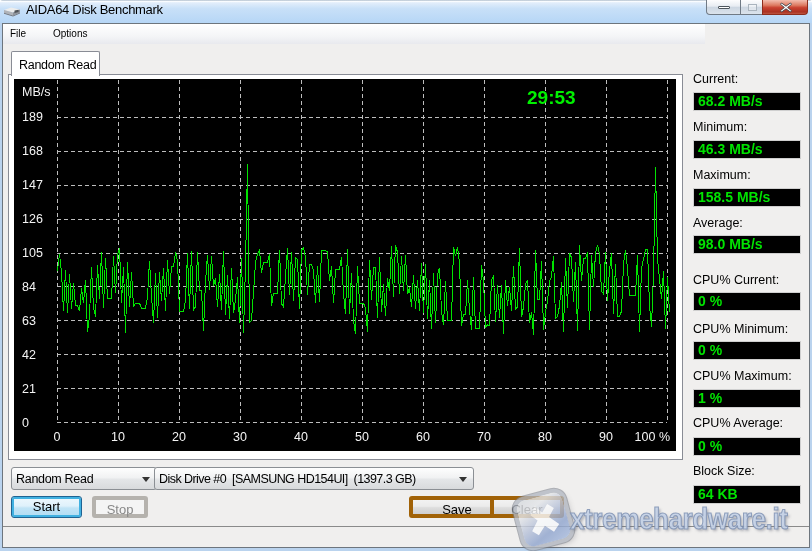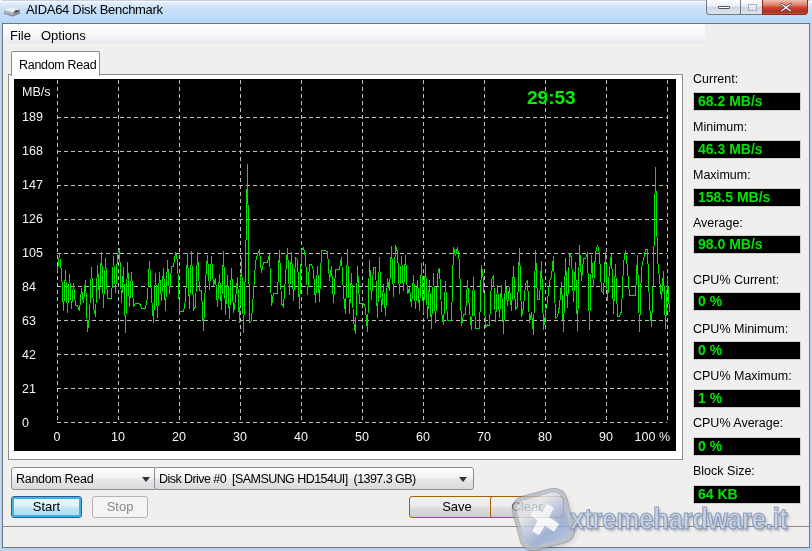--- a/index.html
+++ b/index.html
@@ -4,23 +4,23 @@
 * { margin:0; padding:0; box-sizing:border-box; }
 html,body { width:812px; height:551px; background:#fff; font-family:"Liberation Sans", sans-serif; }
 #win { position:relative; width:812px; height:551px; overflow:hidden; }
 #titlebar { position:absolute; left:0; top:0; width:812px; height:23px;
   background:linear-gradient(180deg,#a7b7c7 0,#fbfdff 6%,#e2eefb 12%,#c8e0f8 38%,#b6d6f6 100%);
   border-radius:3px 3px 0 0; }
 #title { position:absolute; left:26px; top:2px; font-size:13px; color:#000; letter-spacing:-0.3px; }
 #frame { position:absolute; left:0; top:23px; width:812px; height:528px; background:#bad3ee; }
 #inner { position:absolute; left:2px; top:23px; width:808px; height:525px; border:1px solid #6d757d; background:#f0efee; }
 #menubar { position:absolute; left:3px; top:24px; width:702px; height:20px;
-  background:linear-gradient(180deg,#ffffff 0,#f4f5f7 60%,#e8e9ee 100%); font-size:13px; color:#000; }
+  background:linear-gradient(180deg,#ffffff 0,#f4f5f7 60%,#e8e9ee 100%); font-size:10px; color:#000; }
 #menubar span.m1 { position:absolute; left:7px; top:4px; }
-#menubar span.m2 { position:absolute; left:38px; top:4px; }
+#menubar span.m2 { position:absolute; left:50px; top:4px; }
 #wbtns { position:absolute; left:706px; top:0; width:102px; height:15px; }
 .wb { position:absolute; top:0; height:15px; border:1px solid #707a85; border-top:none;
   background:linear-gradient(180deg,#fdfdfe 0,#e7ecf2 45%,#ccd6e1 50%,#dbe3ec 100%); }
 #wb-min { left:0; width:35px; border-radius:0 0 0 4px; }
 #wb-max { left:34px; width:23px; }
 #wb-close { left:56px; width:46px; border-radius:0 0 4px 0;
   background:linear-gradient(180deg,#f3beb0 0,#dd7a61 38%,#c94130 55%,#ab3222 85%,#bd5540 100%);
   border-color:#8e2d1c; }
 #wb-min .dash { position:absolute; left:11px; top:6px; width:12px; height:3px; background:#fff; border:1px solid #4d565e; border-radius:1px; }
 #wb-max .sq { position:absolute; left:7px; top:4px; width:9px; height:7px; border:1px solid #aab4be; background:rgba(255,255,255,.35); }
@@ -33,21 +33,21 @@
 .plabel { position:absolute; left:693px; font-size:12.5px; color:#000; }
 .pbox { position:absolute; left:693px; width:108px; height:19px; background:#000;
   border:1px solid #cfcfcf; color:#00e400; font-weight:bold; font-size:14px;
   line-height:17px; padding-left:4px; }
 .combo { position:absolute; top:467px; height:23px; border:1px solid #8b8f94; border-radius:3px;
   background:linear-gradient(180deg,#fefefe 0,#f1f2f3 45%,#e4e6e8 55%,#d8dadc 100%); font-size:12.5px; }
 .combo .ctext { position:absolute; left:4px; top:4px; white-space:nowrap; letter-spacing:-0.3px; }
 .combo .arr { position:absolute; right:6px; top:9px; width:0; height:0; border-left:4.5px solid transparent; border-right:4.5px solid transparent; border-top:5px solid #333; }
 #combo1 { left:11px; width:146px; }
 #combo2 { left:154px; width:320px; }
-.btn { position:absolute; top:496px; height:22px; border:1px solid #a16207; border-radius:3px;
+.btn { position:absolute; top:496px; height:22px; border:4px solid #a16207; border-radius:3px;
   background:linear-gradient(180deg,#f2f2f2 0,#ebebeb 45%,#dddddd 55%,#cfcfcf 100%);
   font-size:13px; text-align:center; line-height:20px; color:#000; }
 #btn-start { left:11px; width:71px; border:1px solid #1f6392; box-shadow:0 0 0 2px #41b1e1 inset;
   background:linear-gradient(180deg,#eff8fd 0,#dff1fb 45%,#c1e4f6 55%,#b0dcf3 100%); }
 #btn-stop { left:92px; width:56px; border-color:#b5b2ad; background:#f4f4f4; color:#888; }
 #btn-save { left:409px; width:96px; }
 #btn-clear { left:490px; width:74px; }
 #statusbar { position:absolute; left:3px; top:526px; width:806px; height:21px; border-top:1px solid #8a8a8a; background:#f0efee; }
 #wmicon { position:absolute; left:520px; top:496px; width:47px; height:47px; transform:rotate(-15deg);
   border-radius:9px; opacity:0.82;

